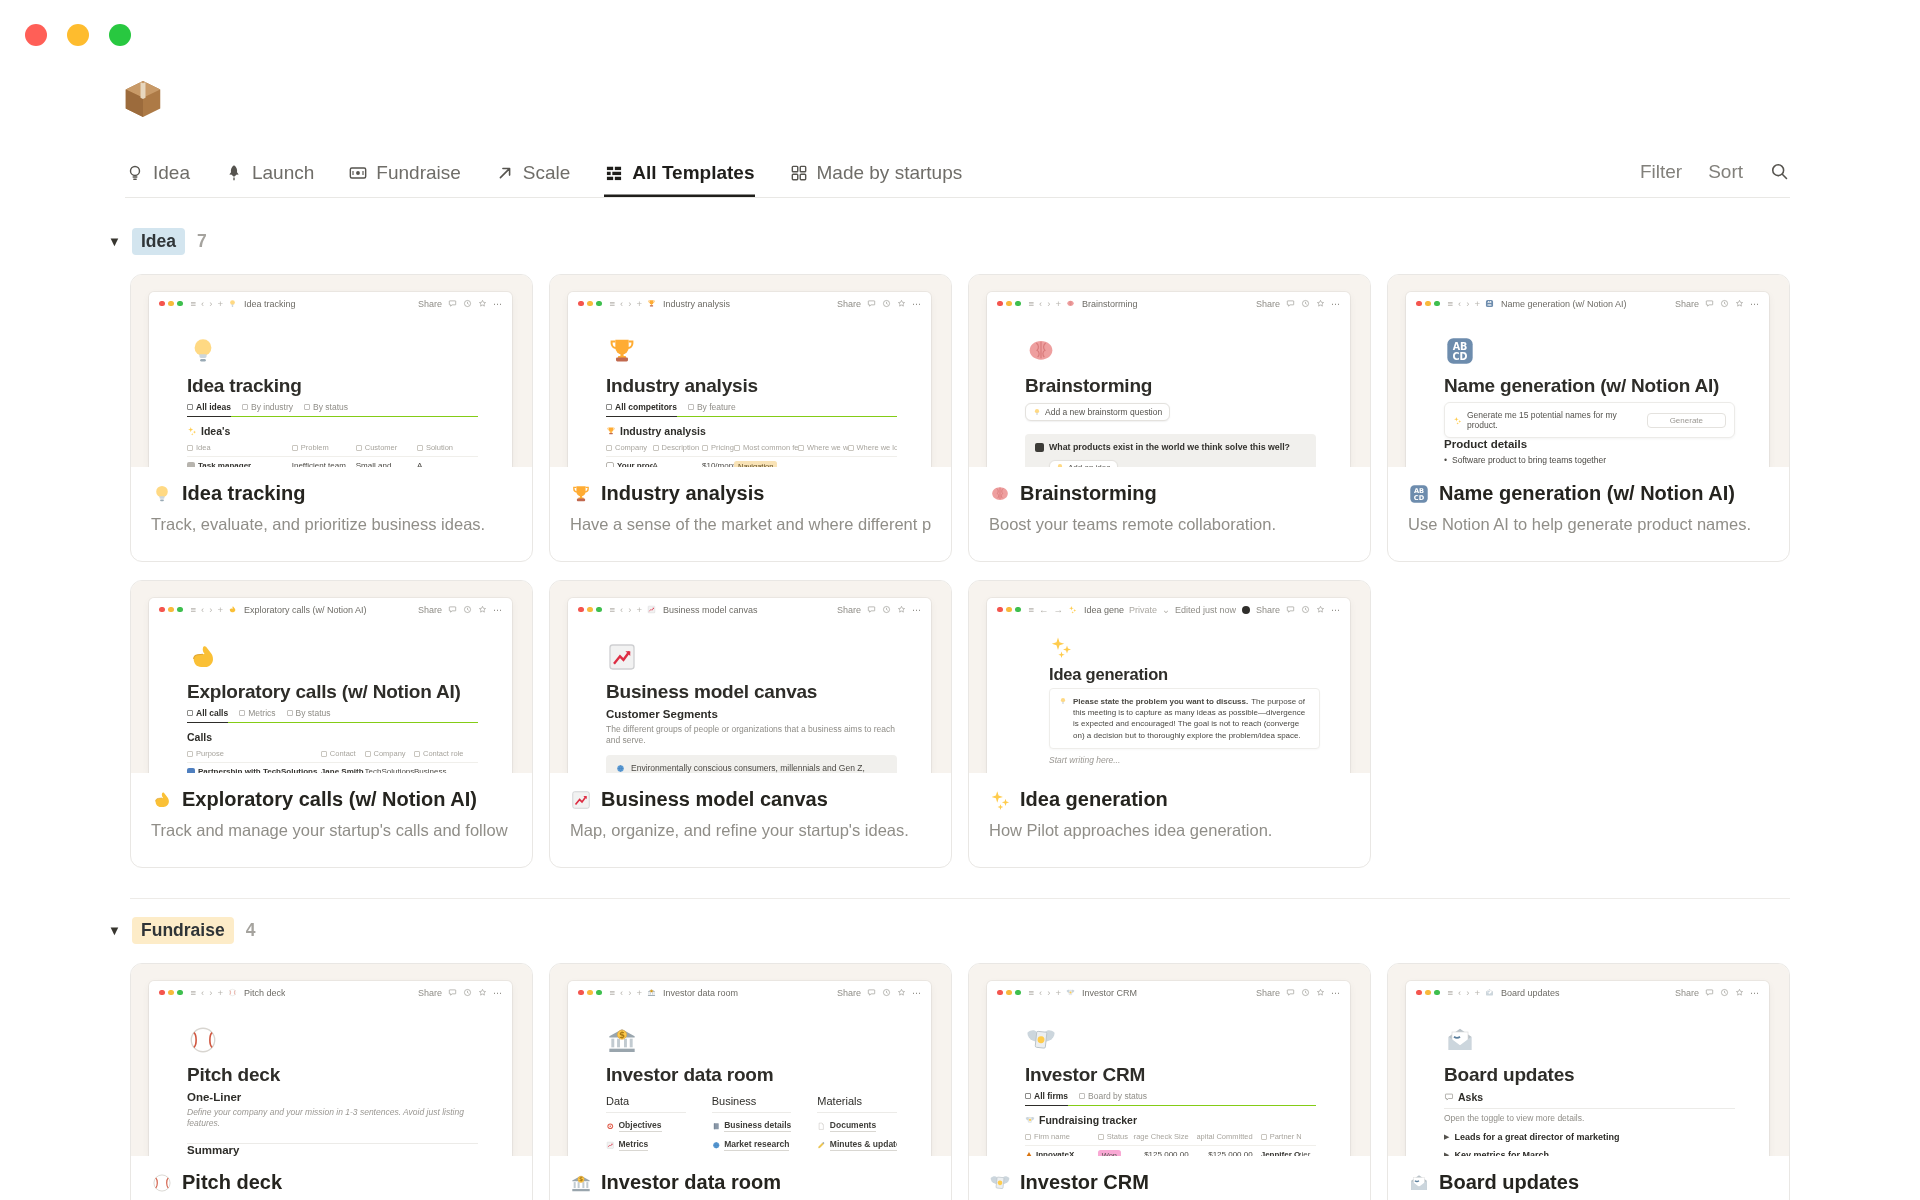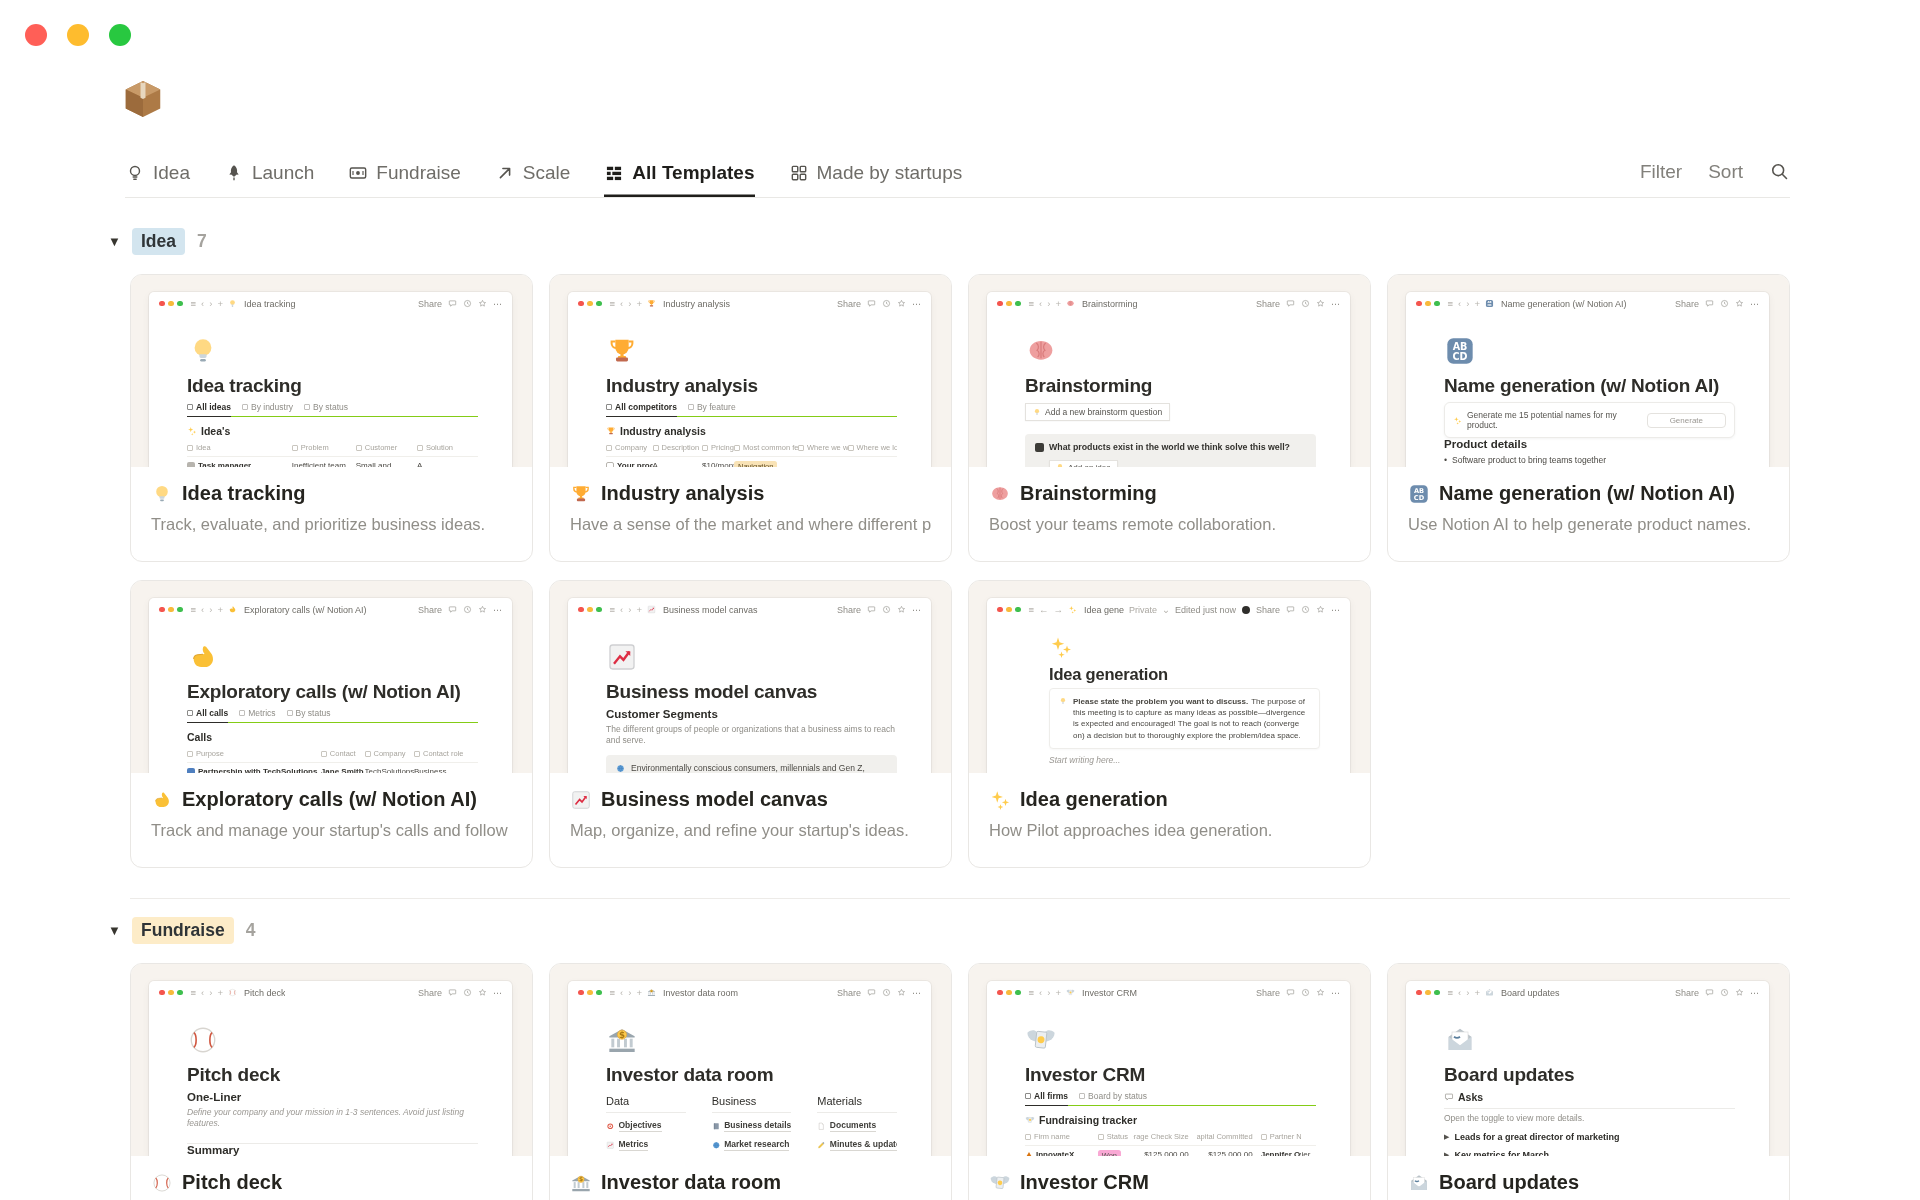--- a/index.html
+++ b/index.html
@@ -59,21 +59,21 @@
 .g-crm{grid-template-columns:25% 12% 22% 22% 14% 5%}
 .pv-td{font-size:8px;color:#4a4843;padding:4px 8px 4px 0;border-bottom:1px solid #f4f3f0;display:flex;gap:3px;align-items:flex-start;overflow:hidden;line-height:1.3}
 .pv-td.h{font-size:7.5px;color:#a8a59e;border-bottom:1px solid #f0efeb;padding:3px 8px 3px 0;white-space:nowrap}
 .pv-td.b{font-weight:700;color:#33322e;white-space:nowrap}
 .pv-td.num{justify-content:flex-end;text-align:right}
 .hico{width:6px;height:6px;border:1px solid #c9c6bf;border-radius:1px;flex:none;margin-top:2px}
 .cico{width:8px;height:8px;border-radius:2px;flex:none;margin-top:1px}
 .ctri{width:0;height:0;border-left:4px solid transparent;border-right:4px solid transparent;border-bottom:7px solid #d9730d;flex:none;margin-top:2px}
 .pv-tag{background:#f9e3b6;color:#5e4a1f;border-radius:2.5px;padding:0 4px;font-size:7.5px;line-height:11px;height:11px;white-space:nowrap}
 .pv-tag.gray{background:#f9a8d4;color:#55534e}
-.pv-btn{display:inline-flex;align-items:center;gap:4px;border:1px solid #e4e2de;background:#fff;border-radius:0;padding:3px 7px;font-size:8.5px;color:#55534e;box-shadow:0 .5px 1.5px rgba(0,0,0,.06)}
+.pv-btn{display:inline-flex;align-items:center;gap:4px;border:1px solid #e4e2de;background:#fff;border-radius:6px;padding:3px 7px;font-size:8.5px;color:#55534e;box-shadow:0 .5px 1.5px rgba(0,0,0,.06)}
 .pv-btn svg{width:8px;height:8px}
 .pv-gray{background:#f1f0ed;border-radius:4px;padding:8px 10px;margin-top:13px}
 .qrow{display:flex;gap:5px;align-items:flex-start;font-size:8.8px;font-weight:700;color:#33322e;line-height:1.35}
 .qico{width:9px;height:9px;background:#3d3c38;border-radius:2px;flex:none;margin-top:1px}
 .pv-gray .pv-btn{margin:6px 0 0 14px;padding:2px 6px;font-size:8px}
 .pv-ai{display:flex;align-items:center;gap:5px;border:1px solid #ecebe8;border-radius:6px;padding:7px 8px;margin-top:5px;font-size:8.5px;color:#55534e;box-shadow:0 1px 3px rgba(0,0,0,.05);background:#fff}
 .pv-ai svg{width:9px;height:9px;flex:none}
 .ai-btn{margin-left:auto;border:1px solid #e4e2de;border-radius:4px;padding:2px 22px;font-size:8px;color:#9b9893;white-space:nowrap}
 .pv-sub{font-size:11.5px;font-weight:700;color:#2e2d29;}
 .pv-text{font-size:8.5px;color:#8f8d87;margin-top:4px;line-height:1.35}

